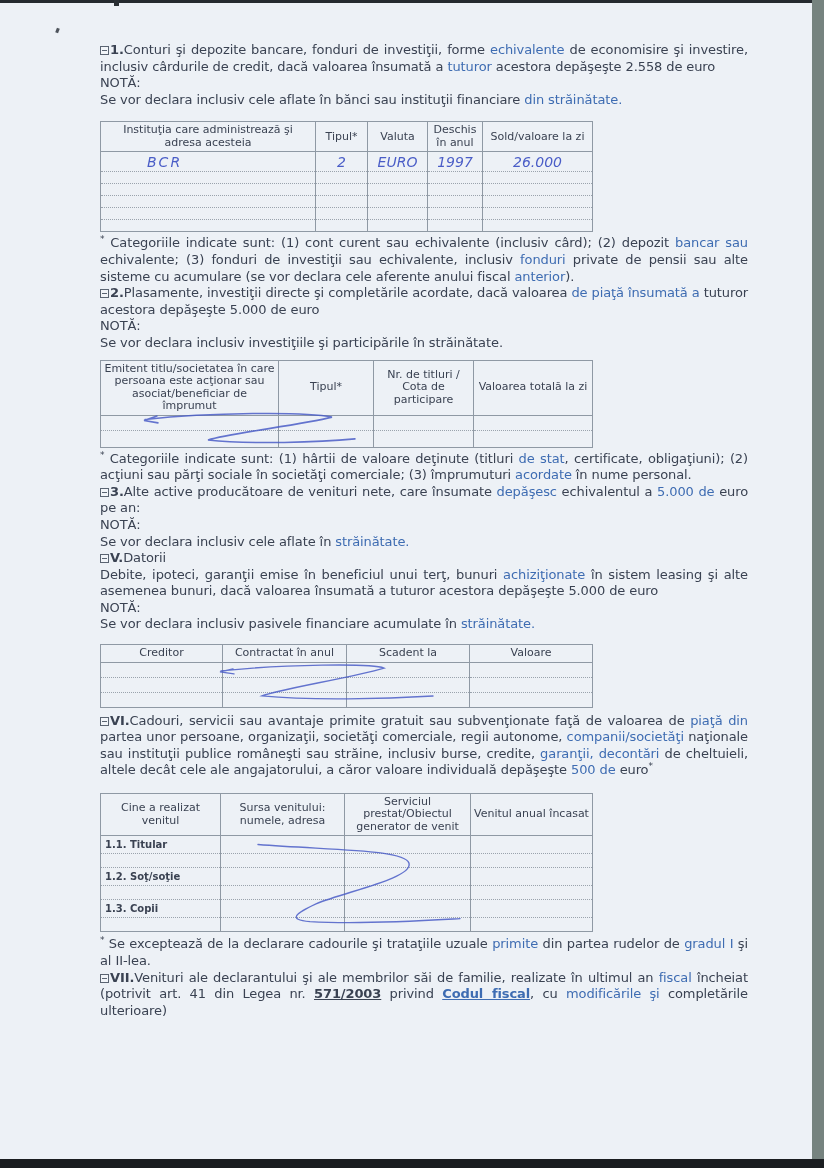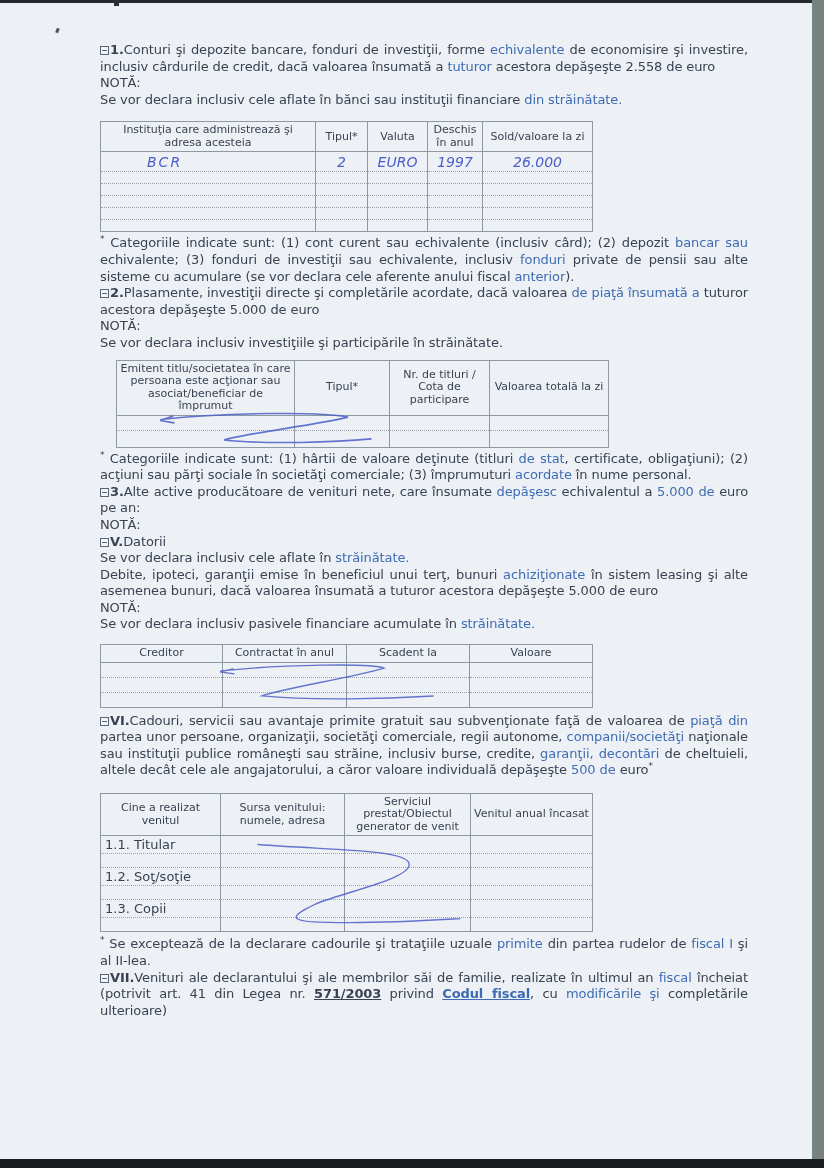--- a/index.html
+++ b/index.html
@@ -23,33 +23,33 @@
   .para .b{font-weight:bold;}
   .tint{color:var(--tint);}
   .u{text-decoration:underline;}
   .sup{vertical-align:super;font-size:9px;line-height:0;}
   .collapse-box{display:inline-block;width:9px;height:9px;border:1px solid #5a6472;background:#f2f5f9;
     position:relative;margin-right:1px;vertical-align:-1px;box-sizing:border-box;}
   .collapse-box::after{content:"";position:absolute;left:1px;right:1px;top:3px;height:1px;background:#5a6472;}
 
   .table-wrap{position:relative;width:494px;}
   .tw-conturi{margin:13px 0 3px;}
-  .tw-plasamente{margin:8px 16px 3px;}
+  .tw-plasamente{margin:8px 0 3px;}
   .tw-datorii{margin:11px 0 5px;}
   .tw-cadouri{margin:14px 0 4px;}
   .form-table{border-collapse:collapse;table-layout:fixed;width:492px;border:1px solid var(--line);}
   .form-table th,.form-table td{
     border-left:1px solid var(--line);border-right:1px solid var(--line);
     border-bottom:1px dotted #9aa3ad;border-top:none;
     font-weight:normal;color:var(--ink);text-align:center;vertical-align:middle;
     font-size:11px;line-height:12.5px;padding:2px 3px;overflow:hidden;
   }
   .form-table thead th{border-bottom:1px solid var(--line);}
   .form-table td{padding:0 3px;}
-  td.rowlabel{text-align:left;padding-left:4px;font-size:13px;}
+  td.rowlabel{text-align:left;padding-left:4px;font-size:10px;font-weight:bold;}
   tr.hand td{font-style:italic;font-size:14px;color:var(--hand);}
   td.hand-first{text-align:left;padding-left:46px;letter-spacing:2px;}
   .squiggle{position:absolute;left:0;top:0;width:492px;height:100%;pointer-events:none;}
   .squiggle path{fill:none;stroke:var(--hand);stroke-width:1.4;stroke-linecap:round;opacity:.85;}
 </style>
 </head>
 <body>
 
 <div class="edge-top"></div>
 <div class="edge-notch"></div>
@@ -160,22 +160,22 @@
           </tr>
         </tbody>
       </table>
       <svg class="squiggle" viewBox="0 0 492 77" preserveAspectRatio="none">
         <path d="M 57 49 L 44 53 L 58 55 M 45 52 C 110 46 205 45 232 50 C 200 57 130 64 108 70 C 150 74 220 72 255 69"></path>
       </svg>
     </div>
     <p class="para"><span class="sup">*</span><span> Categoriile indicate sunt: (1) hârtii de valoare deţinute (titluri </span><span class="tint">de stat</span><span>, certificate, obligaţiuni); (2) acţiuni sau părţi sociale în societăţi comerciale; (3) împrumuturi </span><span class="tint">acordate</span><span> în nume personal.</span></p>
     <p class="para"><span class="collapse-box"></span><span class="b">3.</span><span>Alte active producătoare de venituri nete, care însumate </span><span class="tint">depăşesc</span><span> echivalentul a </span><span class="tint">5.000 de</span><span> euro pe an:</span></p>
     <p class="para"><span>NOTĂ:</span></p>
+    <p class="para"><span>Se vor declara inclusiv cele aflate în </span><span class="tint">străinătate.</span></p>
     <p class="para"><span class="collapse-box"></span><span class="b">V.</span><span>Datorii</span></p>
-    <p class="para"><span>Se vor declara inclusiv cele aflate în </span><span class="tint">străinătate.</span></p>
     <p class="para"><span>Debite, ipoteci, garanţii emise în beneficiul unui terţ, bunuri </span><span class="tint">achiziţionate</span><span> în sistem leasing şi alte asemenea bunuri, dacă valoarea însumată a tuturor acestora depăşeşte 5.000 de euro</span></p>
     <p class="para"><span>NOTĂ:</span></p>
     <p class="para"><span>Se vor declara inclusiv pasivele financiare acumulate în </span><span class="tint">străinătate.</span></p>
     <div class="table-wrap tw-datorii">
       <table class="form-table">
         <colgroup>
           <col style="width: 122px;">
           <col style="width: 124px;">
           <col style="width: 123px;">
           <col style="width: 123px;">
@@ -266,15 +266,15 @@
             <td></td>
             <td></td>
             <td></td>
           </tr>
         </tbody>
       </table>
       <svg class="squiggle" viewBox="0 0 492 141" preserveAspectRatio="none">
         <path d="M 158 52 C 235 58 305 57 309 71 C 313 86 248 99 216 112 C 197 121 186 128 210 130 C 263 133 325 129 360 127"></path>
       </svg>
     </div>
-    <p class="para"><span class="sup">*</span><span> Se exceptează de la declarare cadourile şi trataţiile uzuale </span><span class="tint">primite</span><span> din partea rudelor de </span><span class="tint">fiscal I</span><span> şi al II-lea.</span></p>
+    <p class="para"><span class="sup">*</span><span> Se exceptează de la declarare cadourile şi trataţiile uzuale </span><span class="tint">primite</span><span> din partea rudelor de </span><span class="tint">gradul I</span><span> şi al II-lea.</span></p>
     <p class="para"><span class="collapse-box"></span><span class="b">VII.</span><span>Venituri ale declarantului şi ale membrilor săi de familie, realizate în ultimul an </span><span class="tint">fiscal</span><span> încheiat (potrivit art. 41 din Legea nr. </span><span class="b u">571/2003</span><span> privind </span><span class="b tint u">Codul fiscal</span><span>, cu </span><span class="tint">modificările şi</span><span> completările ulterioare)</span></p>
   </div>
 
 </body></html>

